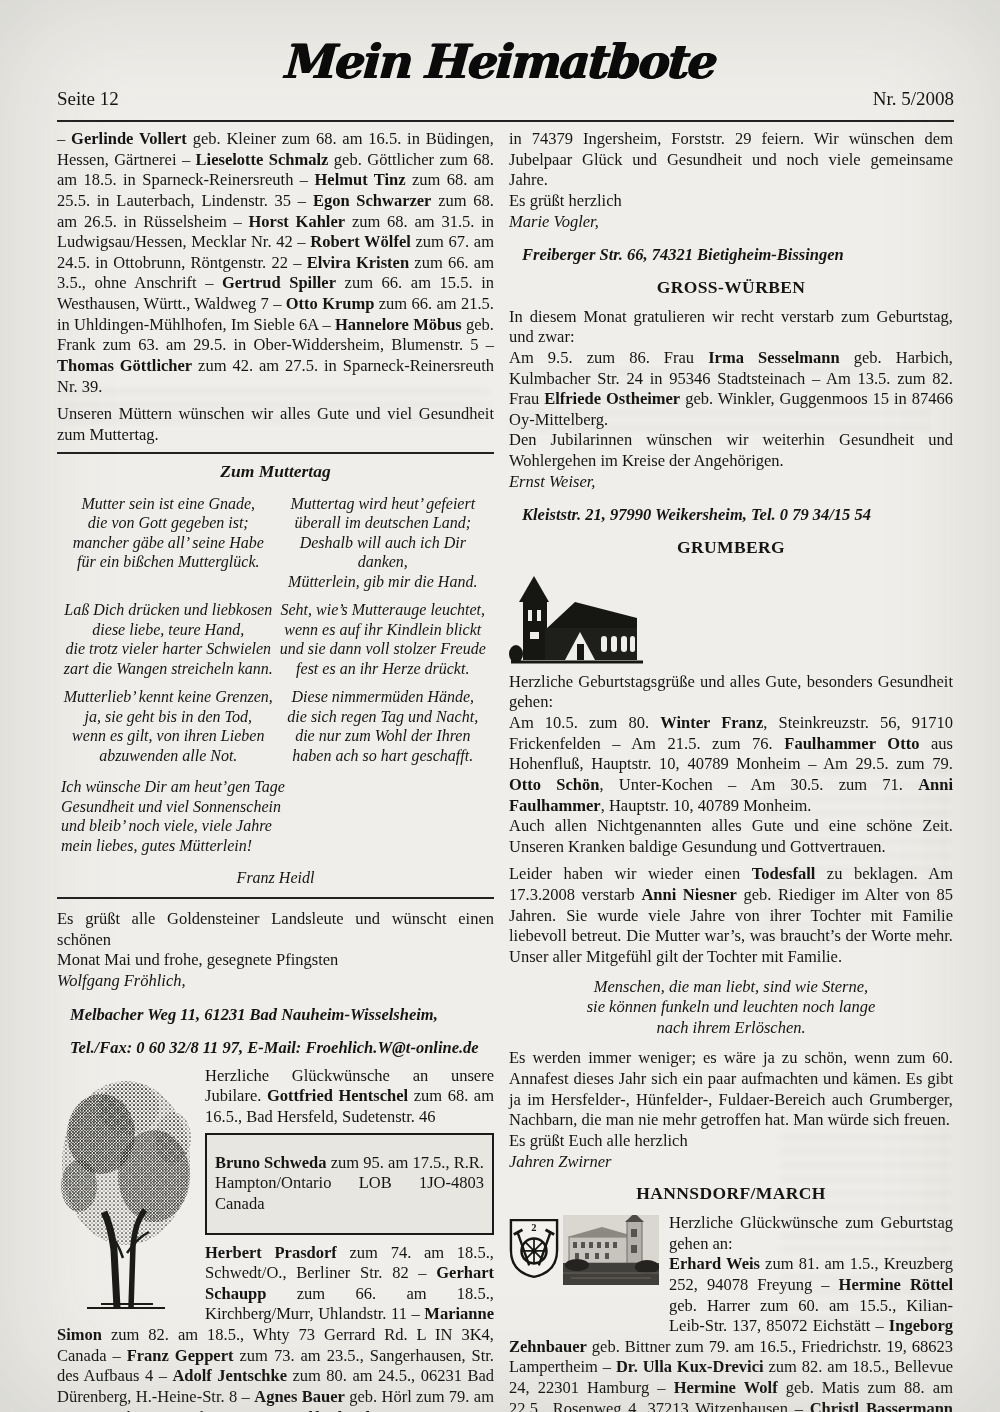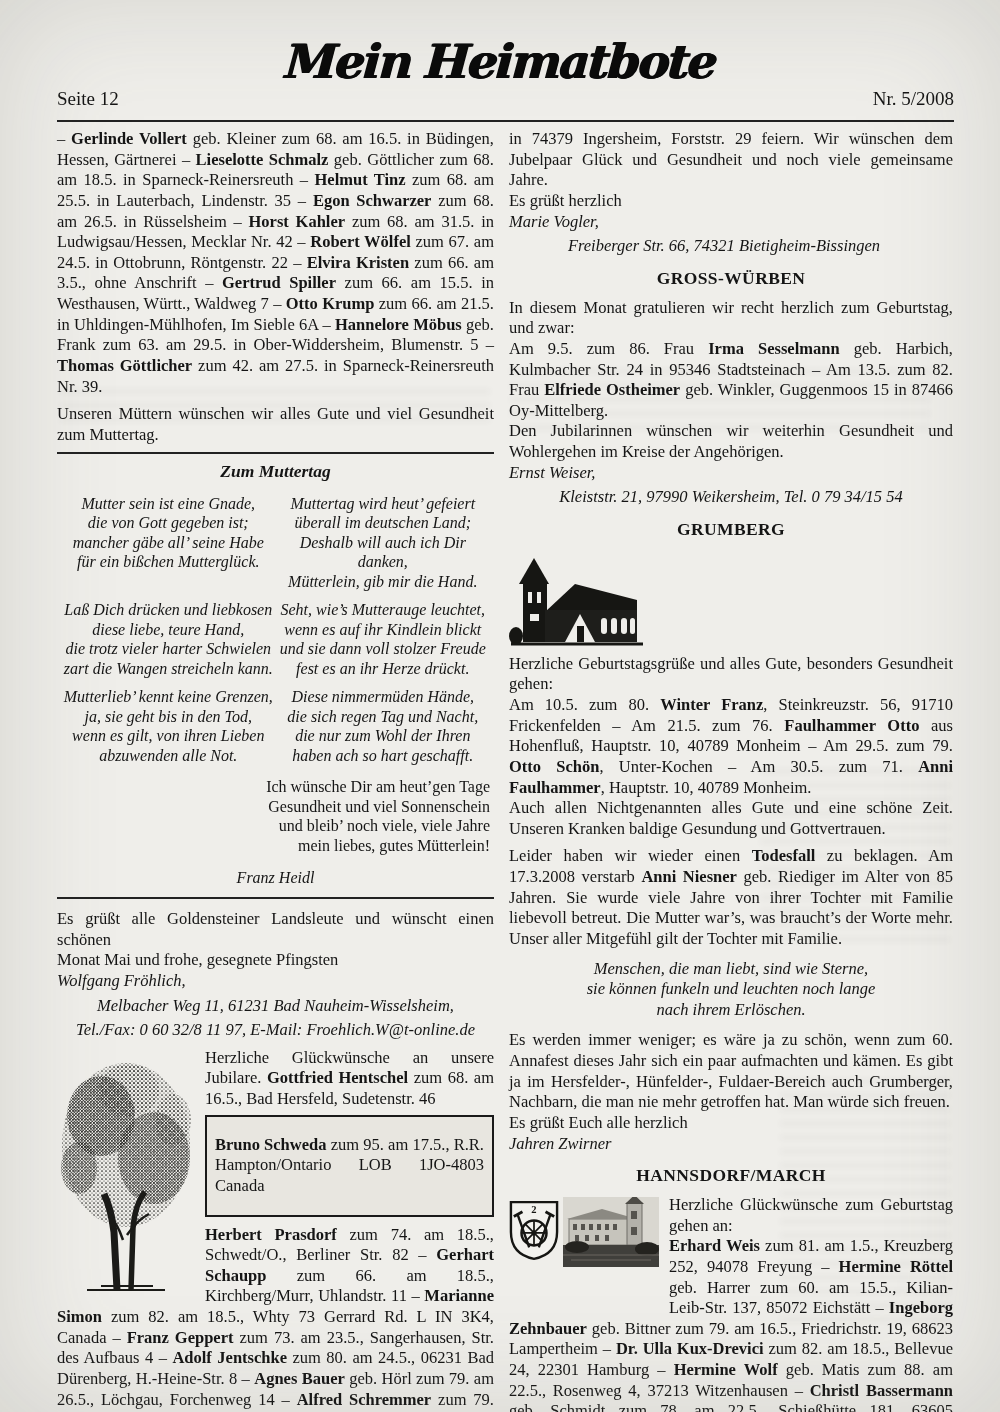--- a/index.html
+++ b/index.html
@@ -23,33 +23,33 @@
   .hdr-rule{position:absolute;top:120px;left:57px;width:897px;border-top:2.2px solid #222;}
   
   .col{position:absolute;top:129px;font-size:16.5px;line-height:1.25;text-align:justify;}
   .col-left{left:57px;width:437px;}
   .col-right{left:509px;width:444px;}
   p{margin:0 0 7px;}
   p.tight{margin:0;}
   .b{font-weight:bold;}
   .sig-row{display:flex;justify-content:space-between;margin:0;flex-direction:column;}
   .sig-name{font-style:italic;}
-  .addr{text-align:center;font-style:italic;margin:4px;}
+  .addr{text-align:left;font-style:italic;margin:13px;font-weight:bold;}
   .addr.pad{padding-right:14px;}
   .addr.gap{margin-bottom:7px;}
   .heading{text-align:center;font-weight:bold;font-size:17.5px;margin:11px 0 8px;
     letter-spacing:.4px;text-align:center;}
   
   .poem{border-top:2.2px solid #222;border-bottom:2.2px solid #222;
     padding:7px 4px 9px;margin:5px 0 10px;font-size:16px;line-height:1.22;}
   .poem-title{text-align:center;font-weight:bold;font-style:italic;font-size:17.5px;
     margin:0 0 11px;}
   .poem-row{display:flex;margin:0 0 9px;}
   .poem-cell{flex:1;text-align:center;font-style:italic;}
-  .poem-final{text-align:right;margin:12px 0 0;}
+  .poem-final{text-align:left;font-style:italic;margin:12px 0 0;}
   .poem-author{text-align:center;font-style:italic;margin:13px 0 0;}
   
   .tree-float{float:left;width:138px;height:244px;margin:2px 10px 2px 0;}
   .church-float{float:left;width:136px;height:100px;margin:3px 13px 2px 0;}
   .hd-float{float:left;width:150px;height:100px;margin:2px 10px 2px 0;display:flex;gap:4px;align-items:flex-start;}
   .hl-box{border:2px solid #1a1a1a;background:#e8e6e0;padding:18px 8px;margin:5px 0 8px;
     overflow:hidden;}
   .quote{font-style:italic;margin:0 0 8px;}
   .verse{text-align:center;font-style:italic;margin:9px 0 10px;}
   svg{display:block;}
@@ -130,21 +130,21 @@
 
 <div class="col col-right">
   <p class="tight">in 74379 Ingersheim, Forststr. 29 feiern. Wir wünschen dem Jubelpaar Glück und Gesundheit und noch viele gemeinsame Jahre.</p>
   <div class="sig-row">
     <span>Es grüßt herzlich</span>
     <span class="sig-name">Marie Vogler,</span>
   </div>
   <div class="addr pad gap">Freiberger Str. 66, 74321 Bietigheim-Bissingen</div>
 
   <div class="heading">GROSS-WÜRBEN</div>
-  <p class="tight">In diesem Monat gratulieren wir recht herzlich zum Geburtstag, und zwar:</p>
+  <p class="tight">In diesem Monat gratulieren wir recht verstarb zum Geburtstag, und zwar:</p>
   <p class="tight"><span>Am 9.5. zum 86. Frau </span><span class="b">Irma Sesselmann</span><span> geb. Harbich, Kulmbacher Str. 24 in 95346 Stadtsteinach – Am 13.5. zum 82. Frau </span><span class="b">Elfriede Ostheimer</span><span> geb. Winkler, Guggenmoos 15 in 87466 Oy-Mittelberg.</span></p>
   <p class="tight">Den Jubilarinnen wünschen wir weiterhin Gesundheit und Wohlergehen im Kreise der Angehörigen.</p>
   <div class="sig-row">
     <span></span>
     <span class="sig-name">Ernst Weiser,</span>
   </div>
   <div class="addr gap">Kleiststr. 21, 97990 Weikersheim, Tel. 0 79 34/15 54</div>
 
   <div class="heading">GRUMBERG</div>
   <svg class="church-float" viewBox="0 0 136 100">

